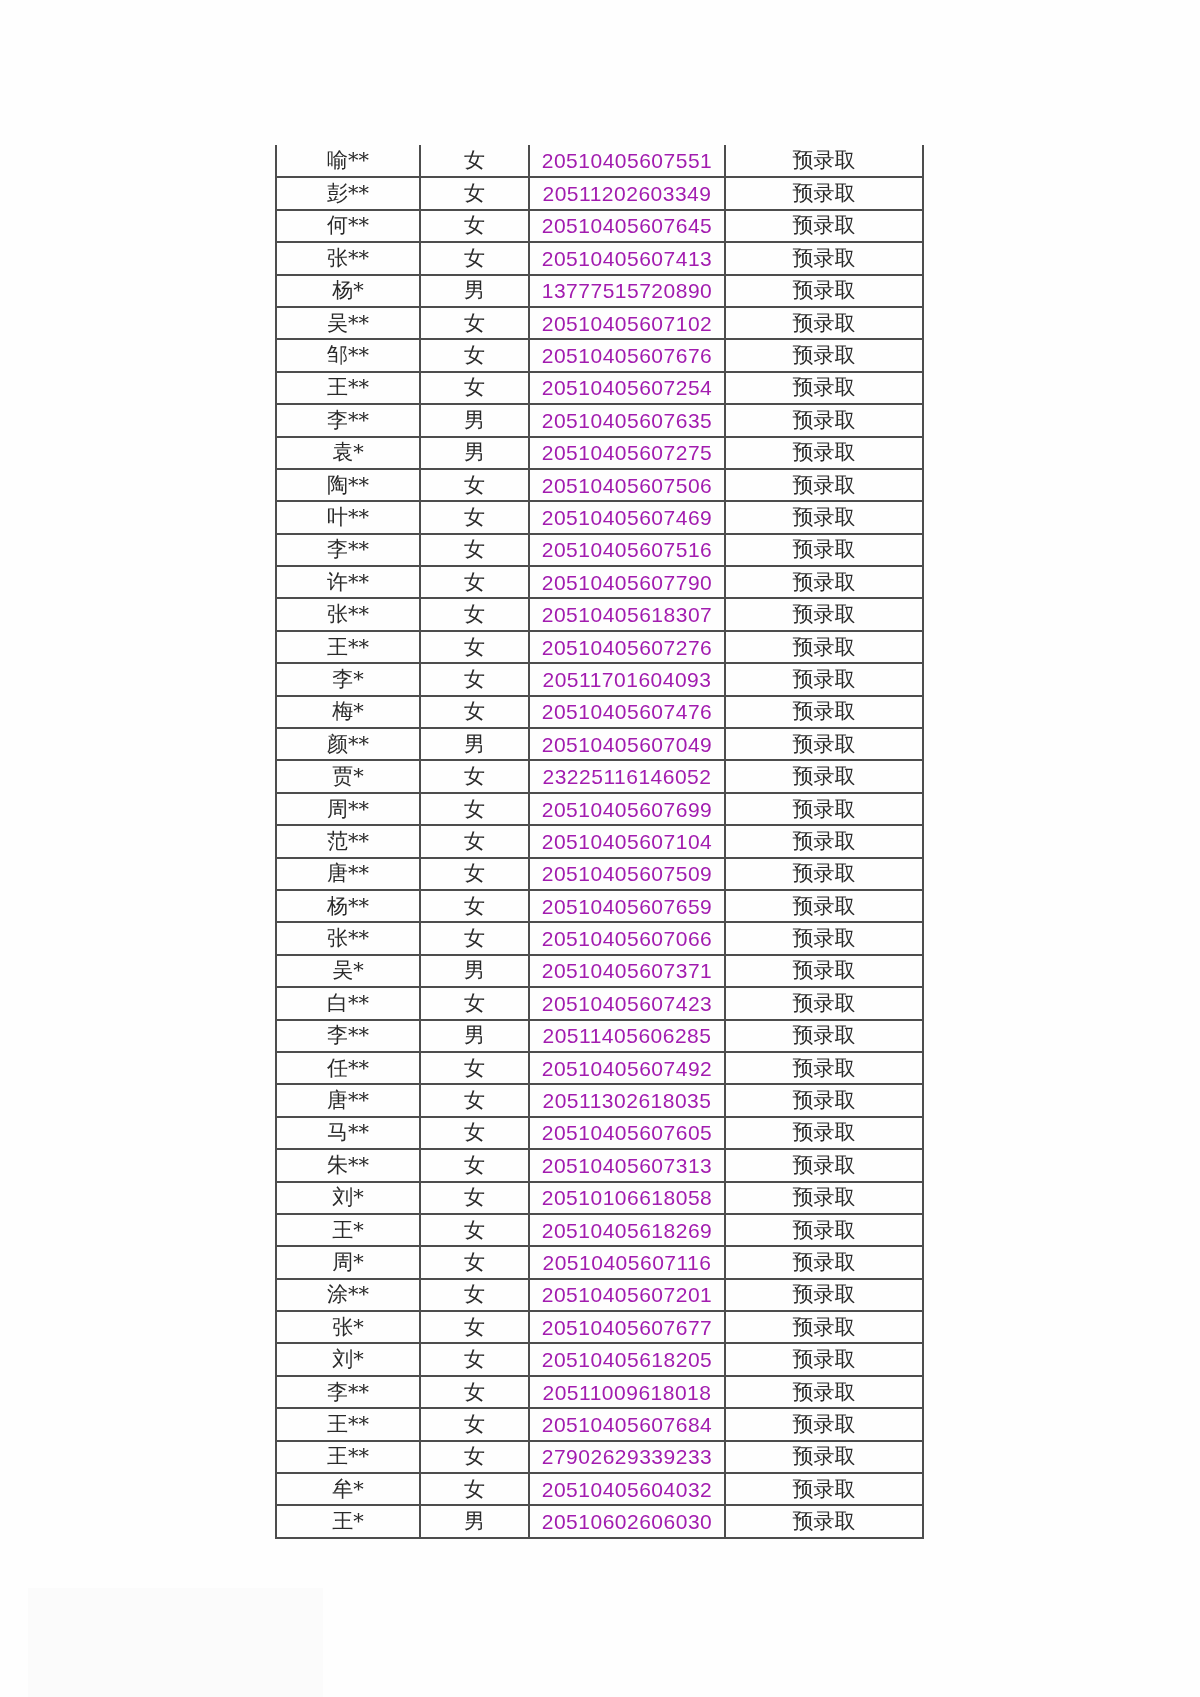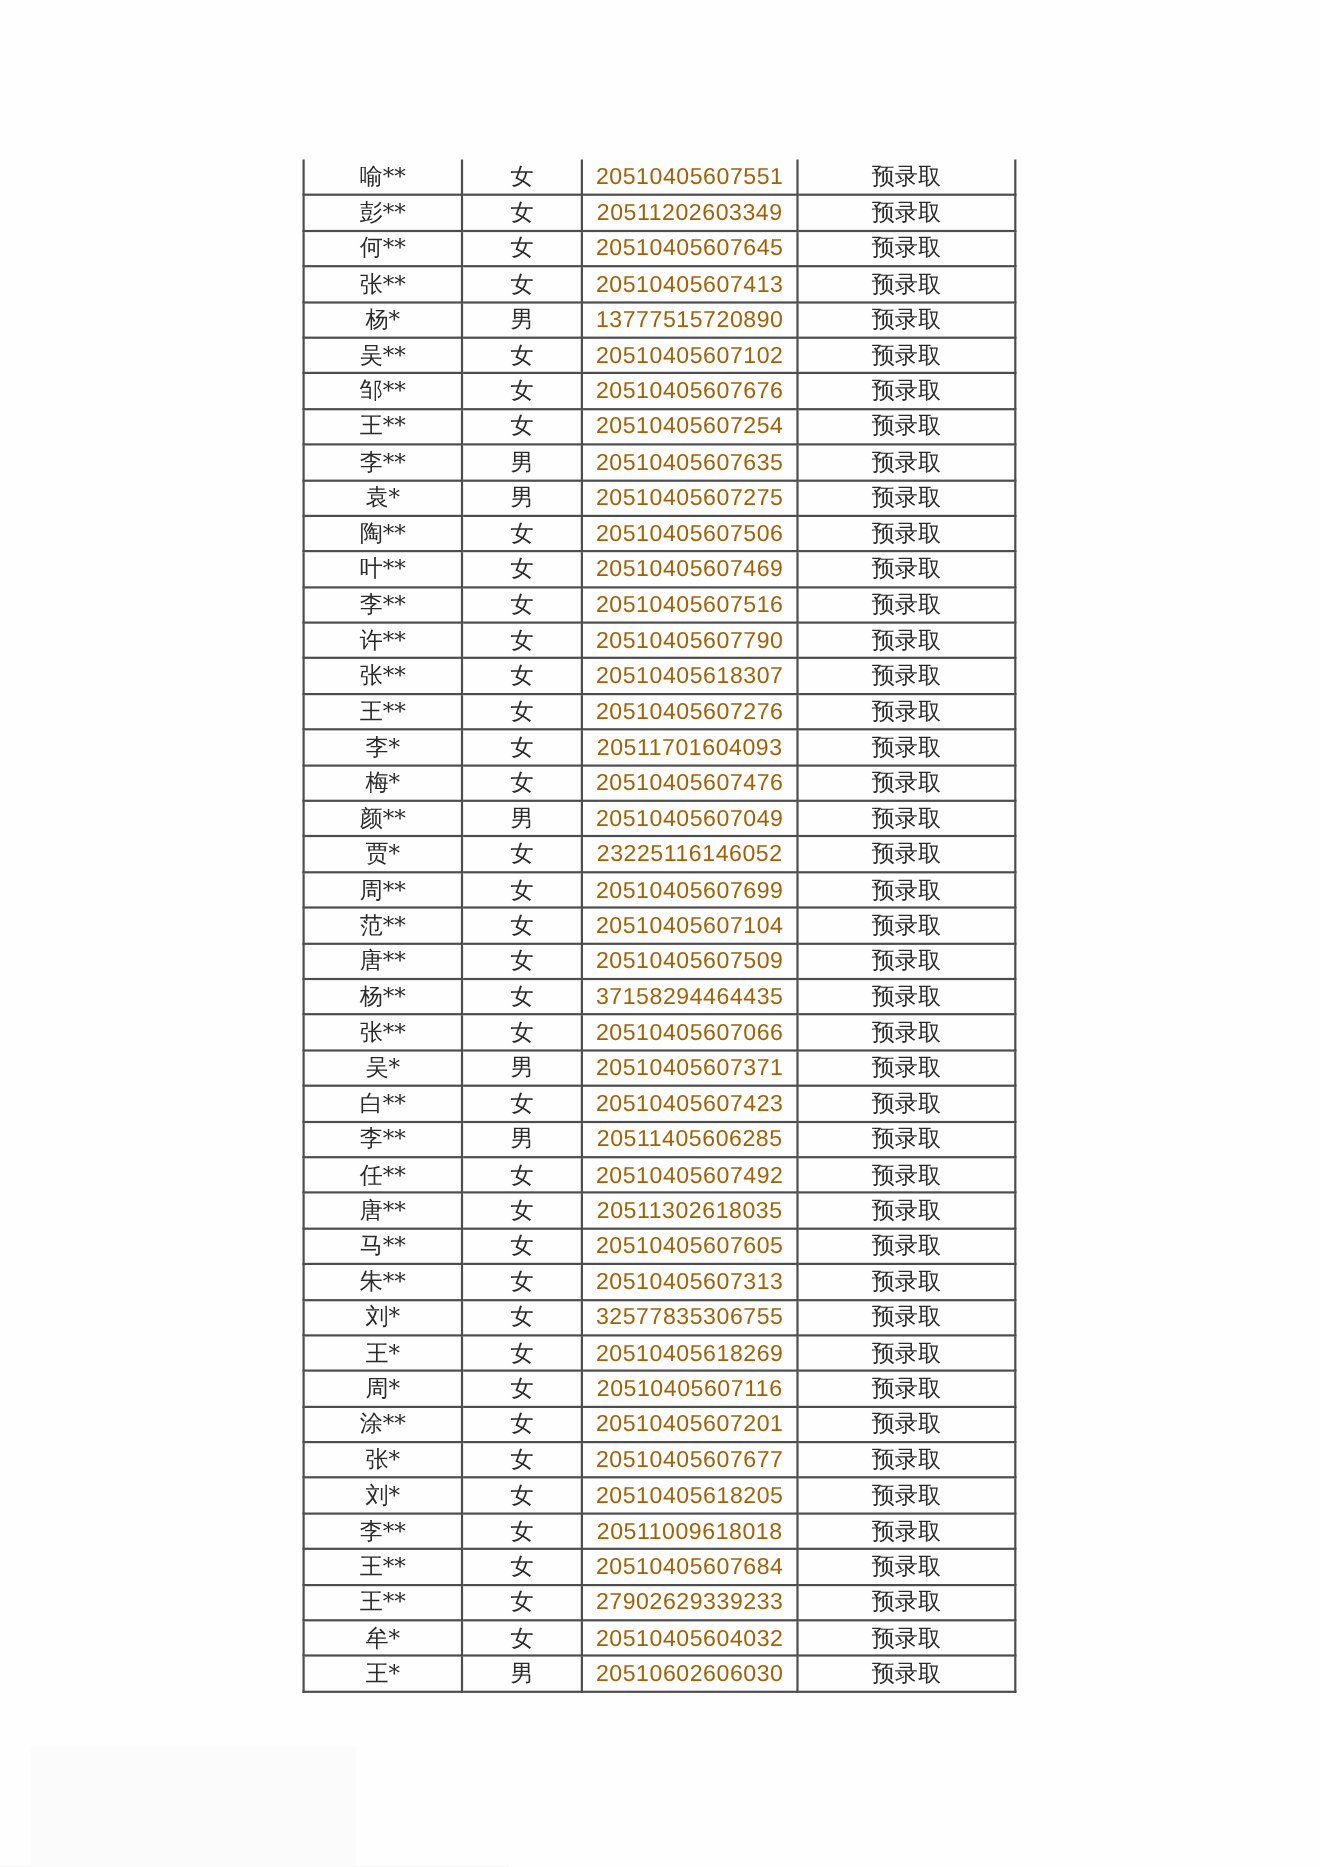--- a/index.html
+++ b/index.html
@@ -31,21 +31,21 @@
     line-height: 1;
     overflow: hidden;
     white-space: nowrap;
   }
   
   table.roster tr:first-child td { border-top: none; }
   td.id-cell {
     font-family: "Liberation Sans", "DejaVu Sans", sans-serif;
     font-size: 22px;
     letter-spacing: 0.5px;
-    color: #a16207;
+    color: #a21caf;
   }
   td.name-cell, td.gender-cell, td.status-cell {
     font-family: "DejaVu Serif", "Liberation Serif", serif;
     color: #2a2a2a;
   }
   
   .scan-noise {
     position: absolute;
     left: 28px;
     top: 1588px;
@@ -224,21 +224,21 @@
   <tr>
     <td class="name-cell">唐**</td>
     <td class="gender-cell">女</td>
     <td class="id-cell">20510405607509</td>
     <td class="status-cell">预录取</td>
   </tr>
 
   <tr>
     <td class="name-cell">杨**</td>
     <td class="gender-cell">女</td>
-    <td class="id-cell">37158294464435</td>
+    <td class="id-cell">20510405607659</td>
     <td class="status-cell">预录取</td>
   </tr>
 
   <tr>
     <td class="name-cell">张**</td>
     <td class="gender-cell">女</td>
     <td class="id-cell">20510405607066</td>
     <td class="status-cell">预录取</td>
   </tr>
 
@@ -287,21 +287,21 @@
   <tr>
     <td class="name-cell">朱**</td>
     <td class="gender-cell">女</td>
     <td class="id-cell">20510405607313</td>
     <td class="status-cell">预录取</td>
   </tr>
 
   <tr>
     <td class="name-cell">刘*</td>
     <td class="gender-cell">女</td>
-    <td class="id-cell">32577835306755</td>
+    <td class="id-cell">20510106618058</td>
     <td class="status-cell">预录取</td>
   </tr>
 
   <tr>
     <td class="name-cell">王*</td>
     <td class="gender-cell">女</td>
     <td class="id-cell">20510405618269</td>
     <td class="status-cell">预录取</td>
   </tr>
 

